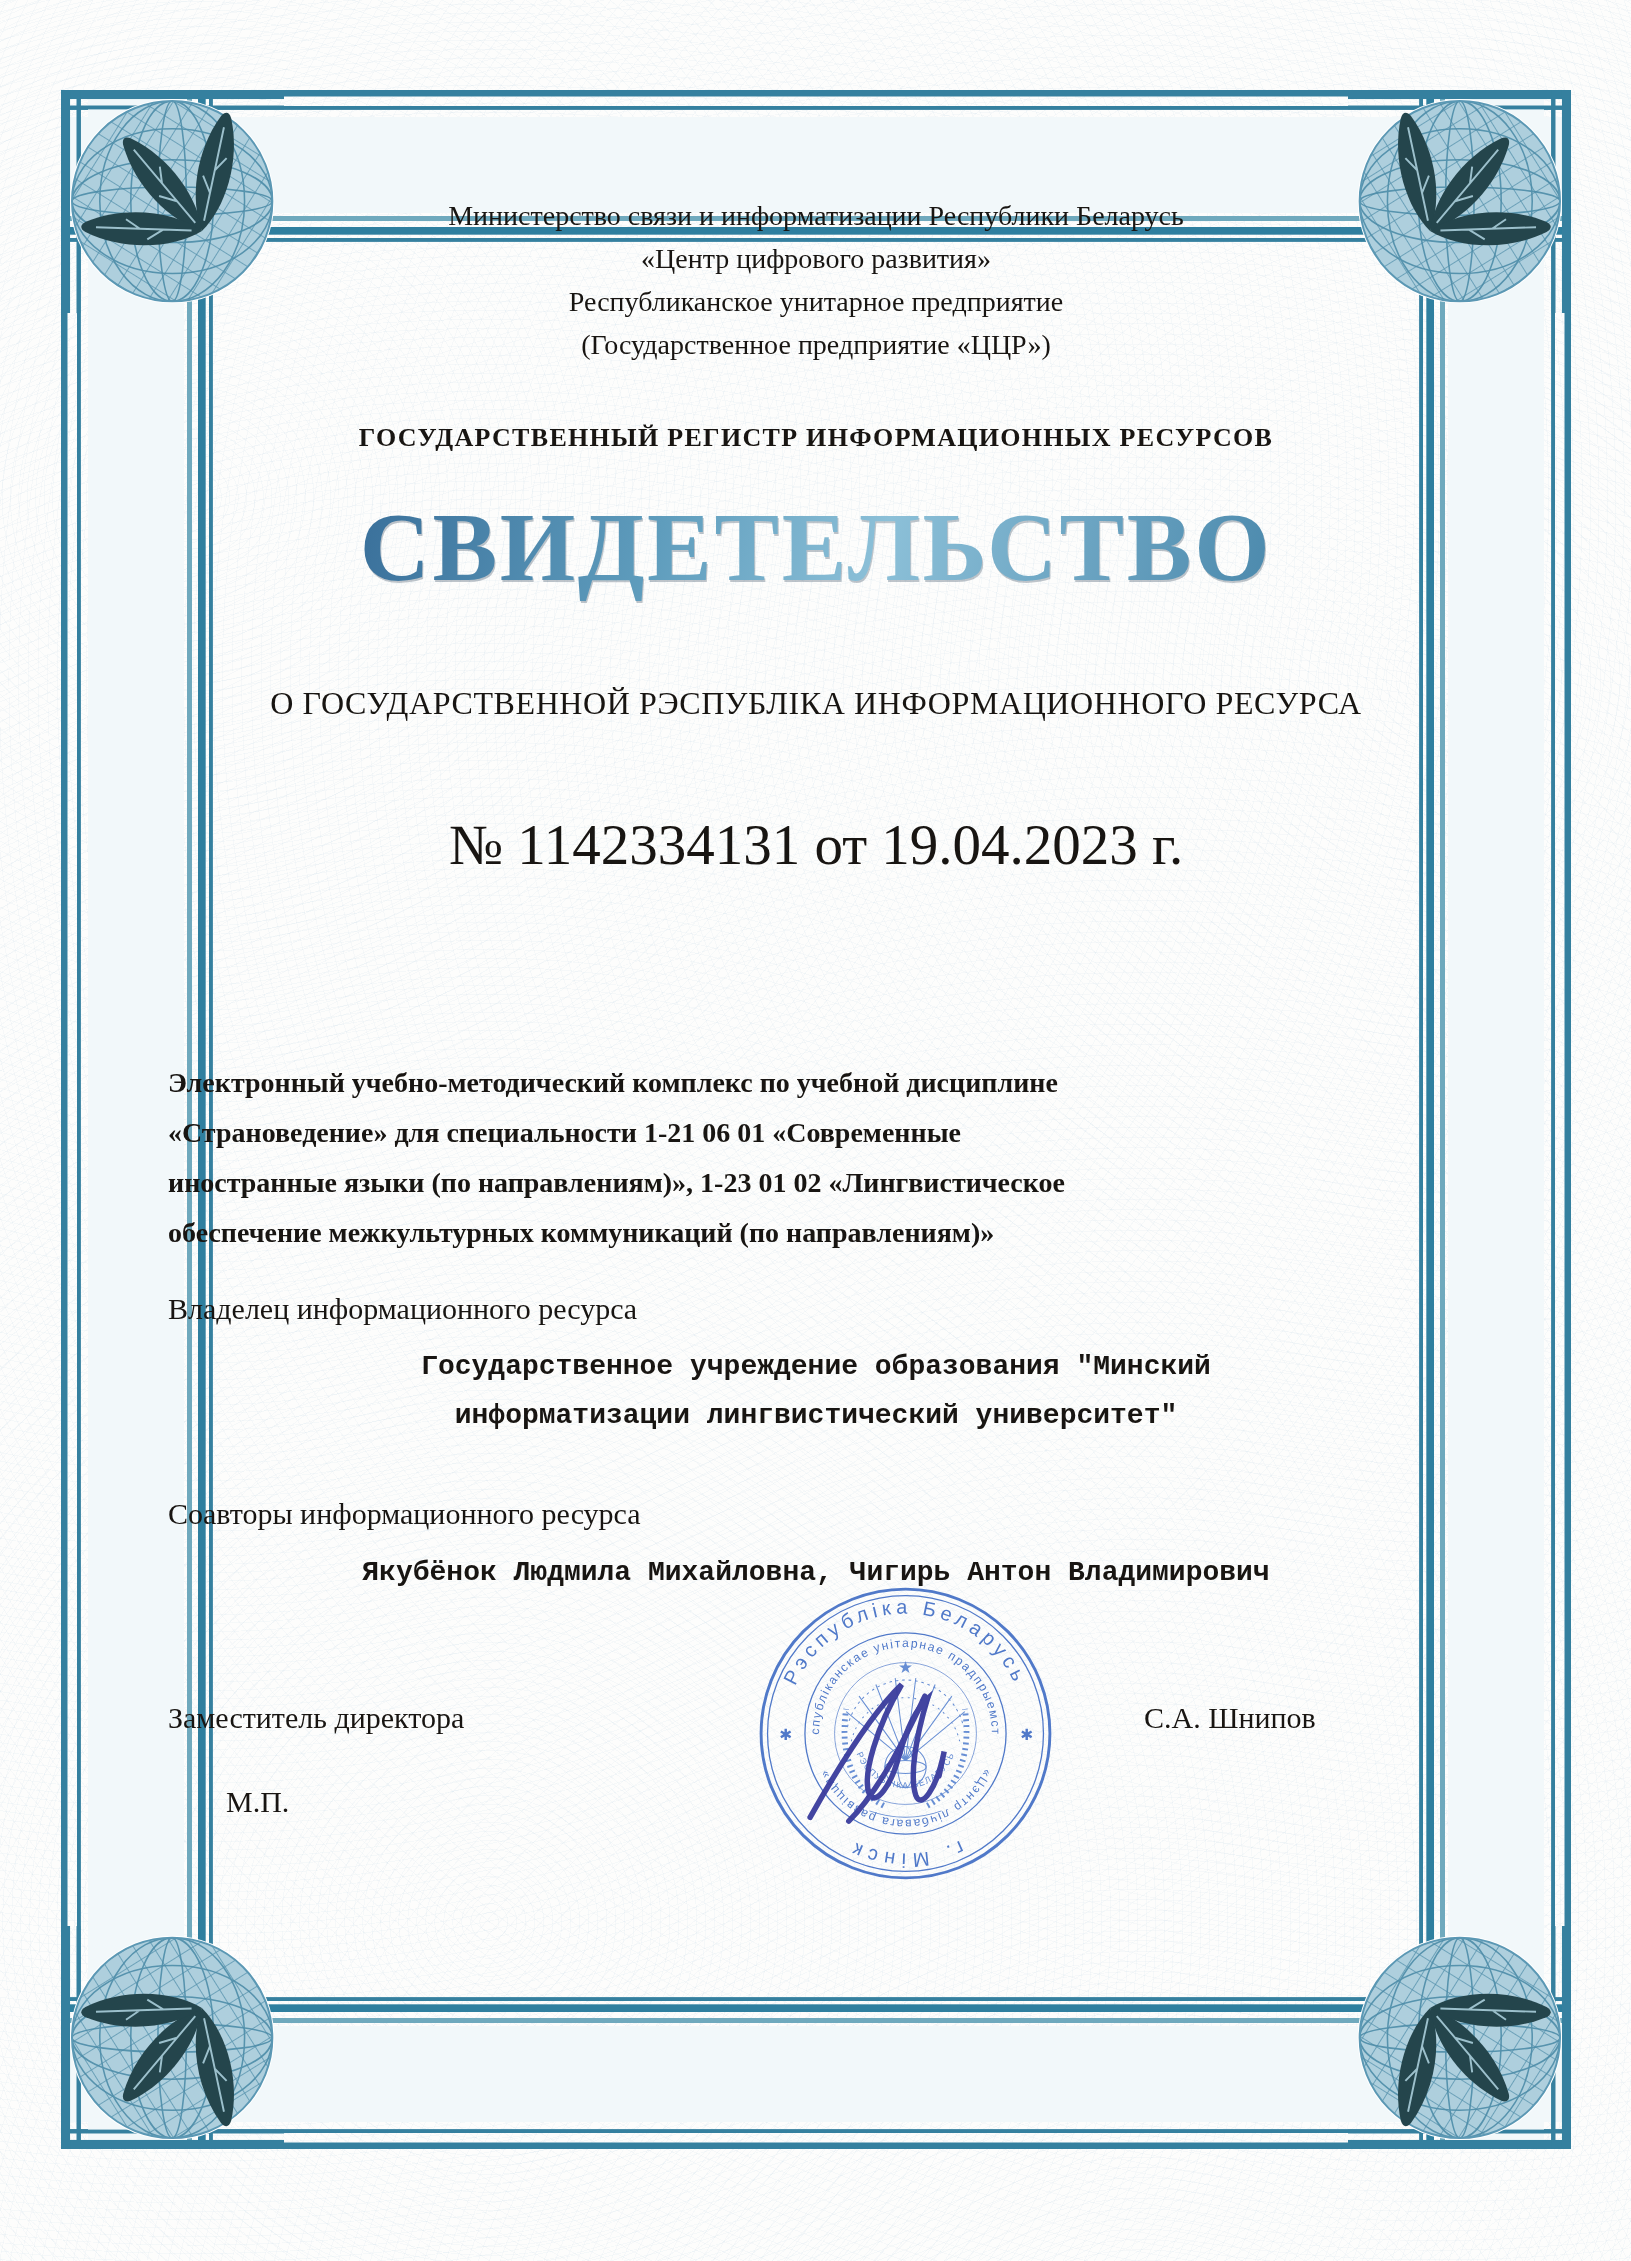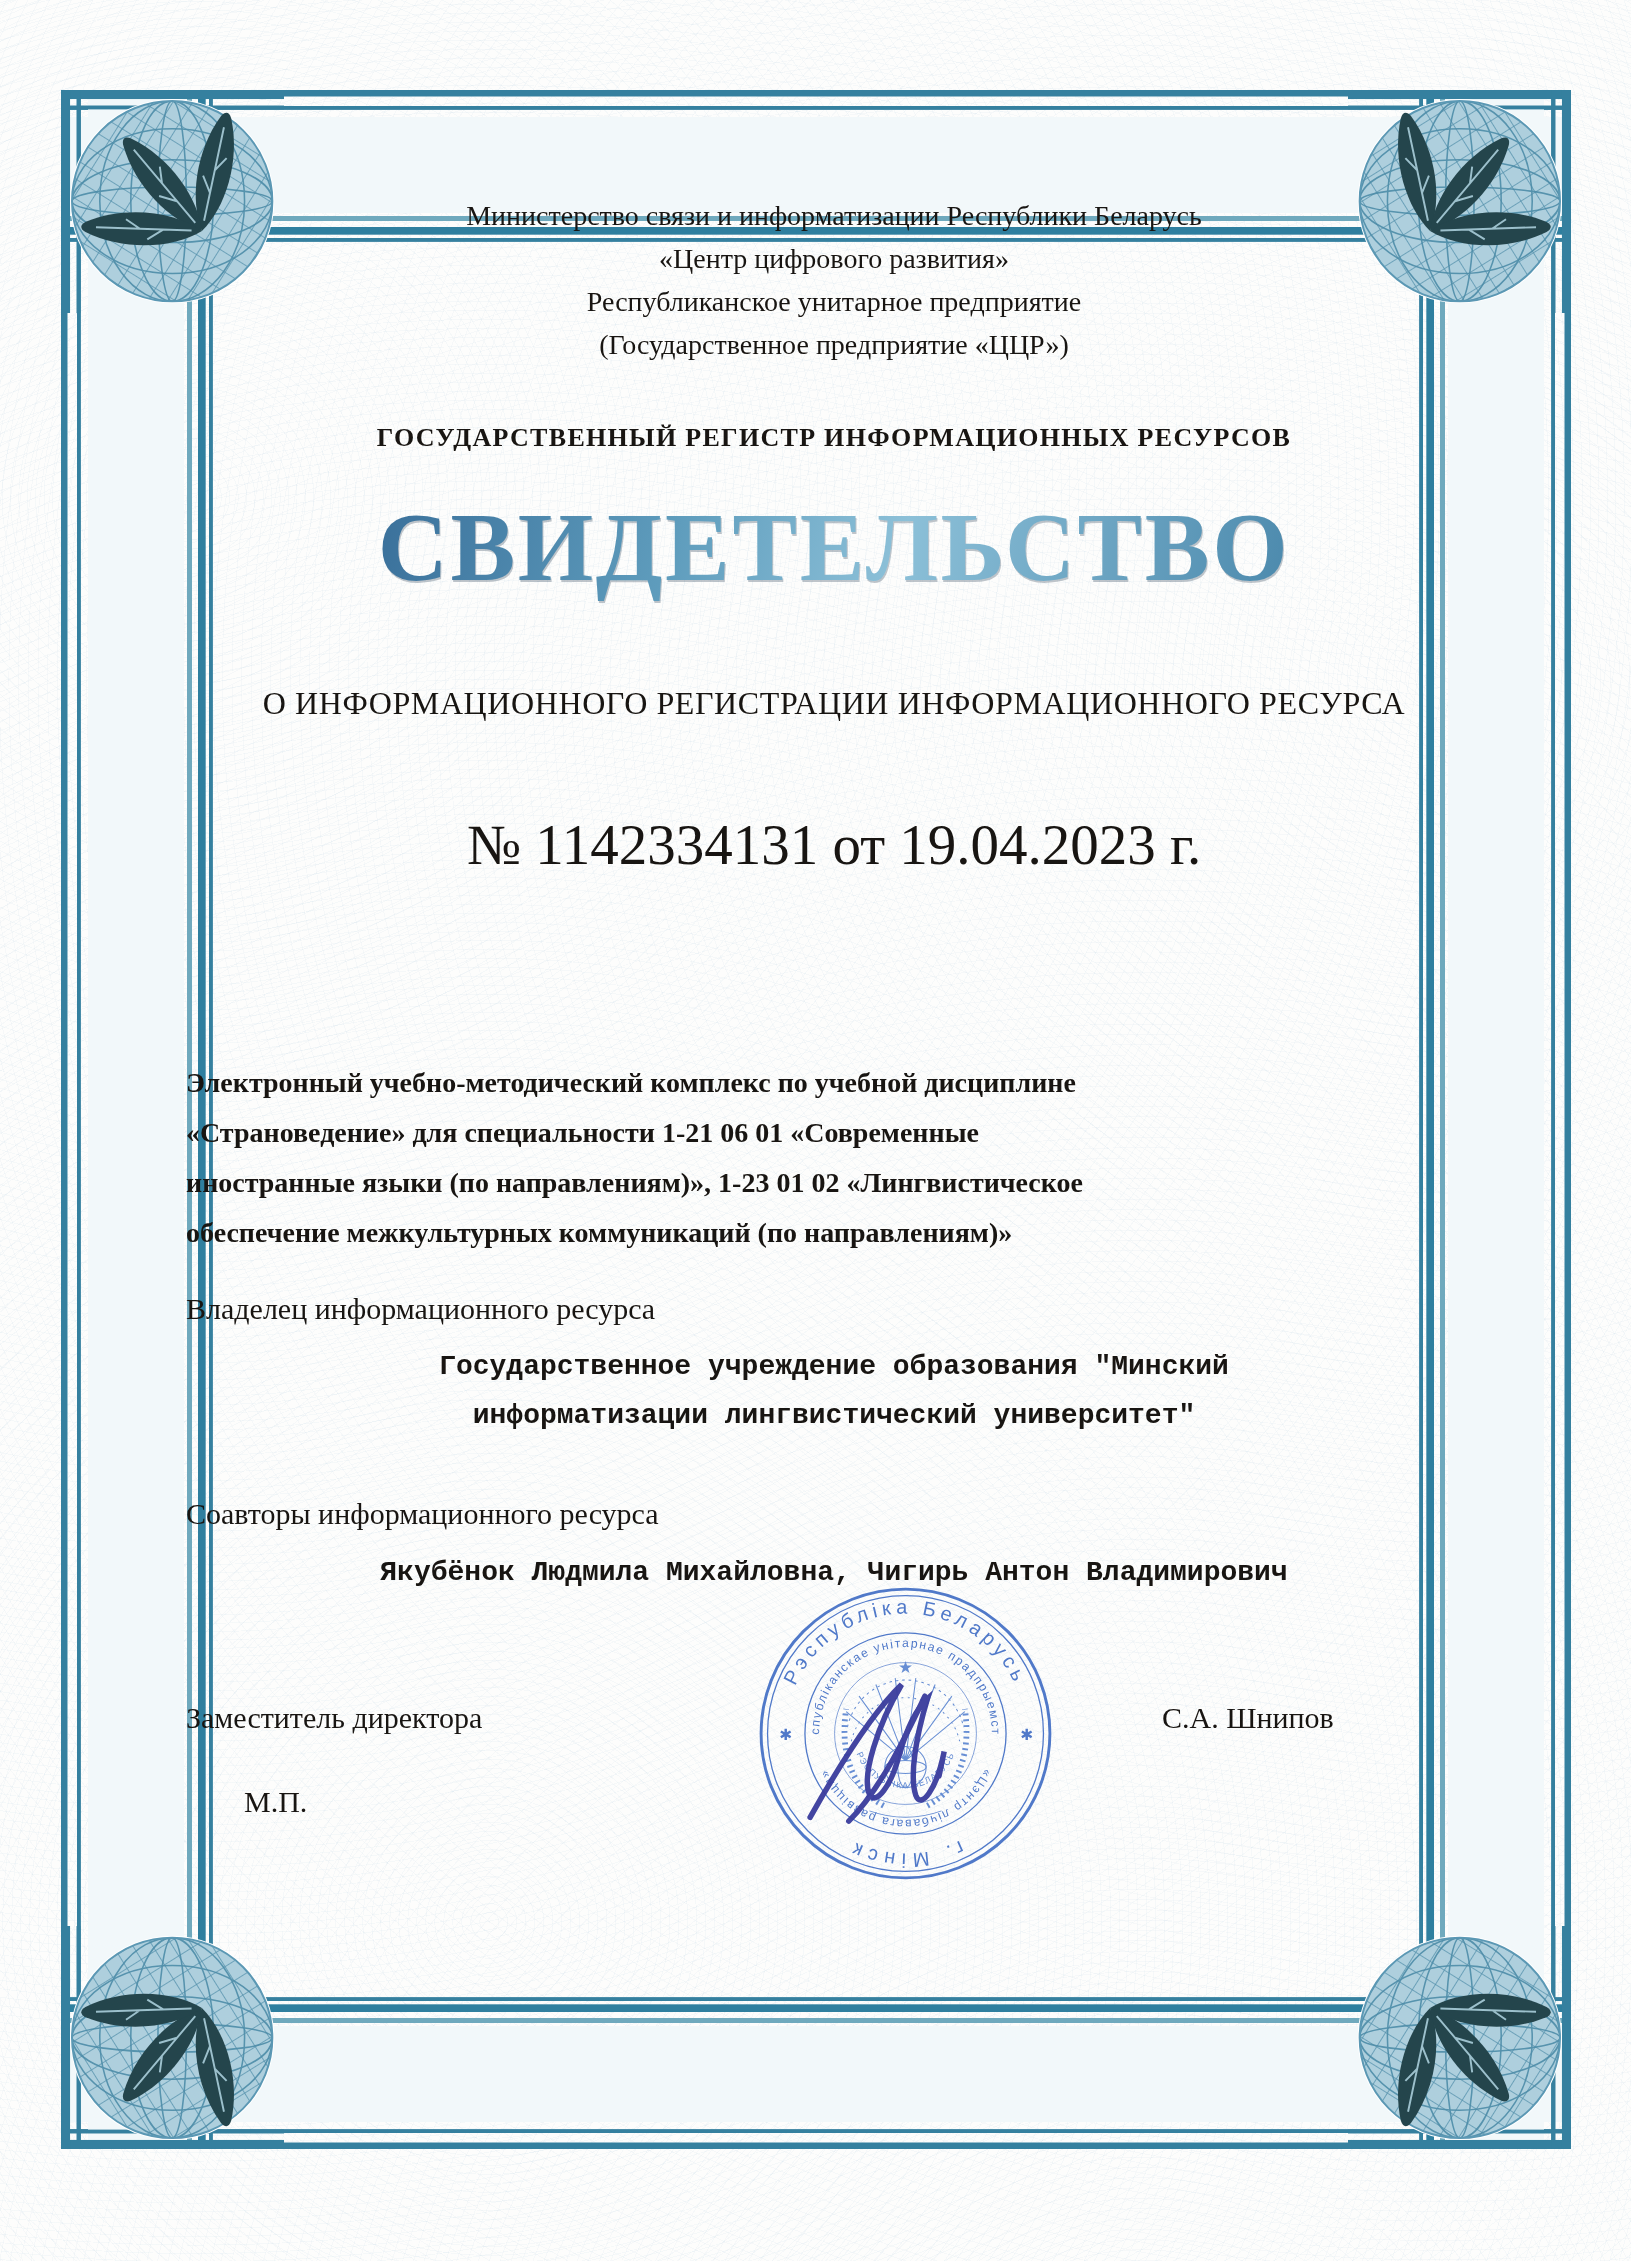--- a/index.html
+++ b/index.html
@@ -51,21 +51,21 @@
   .band.bottom{bottom:0;transform:scaleY(-1);}
   .band.left{left:0;}
   .band.right{right:0;transform:scaleX(-1);}
 
   .corner{position:absolute;width:223px;height:223px;z-index:2;}
   .corner.tl{left:0;top:0;}
   .corner.tr{right:0;top:0;transform:scaleX(-1);}
   .corner.bl{left:0;bottom:0;transform:scaleY(-1);}
   .corner.br{right:0;bottom:0;transform:scale(-1,-1);}
 
-  .content{position:absolute;left:168px;top:0;width:1296px;height:100%;z-index:3;margin-left:18px;}
+  .content{position:absolute;left:168px;top:0;width:1296px;height:100%;z-index:3;}
   .abs{position:absolute;left:0;width:100%;}
   .center{text-align:center;}
 
   .header-lines{font-size:28px;line-height:43px;}
   .registry-title{font-weight:bold;font-size:26px;letter-spacing:1.3px;}
   .main-title{font-weight:bold;font-size:97px;letter-spacing:2.6px;
     background:linear-gradient(105deg,#2a5d8c 5%,#5f9dbd 38%,#8cc0d8 55%,#3d7da3 92%);
     -webkit-background-clip:text;background-clip:text;color:transparent;
     filter:drop-shadow(1.9px 2.6px 0.6px rgba(45,65,85,.30));}
   .subtitle{font-size:32px;letter-spacing:0.6px;}
@@ -151,21 +151,21 @@
       <div>Министерство связи и информатизации Республики Беларусь</div>
       <div>«Центр цифрового развития»</div>
       <div>Республиканское унитарное предприятие</div>
       <div>(Государственное предприятие «ЦЦР»)</div>
     </div>
 
     <div class="abs center registry-title" style="top:423px;">ГОСУДАРСТВЕННЫЙ РЕГИСТР ИНФОРМАЦИОННЫХ РЕСУРСОВ</div>
 
     <div class="abs center main-title" style="top:492px;">СВИДЕТЕЛЬСТВО</div>
 
-    <div class="abs center subtitle" style="top:685px;">О ИНФОРМАЦИОННОГО РЕГИСТРАЦИИ ИНФОРМАЦИОННОГО РЕСУРСА</div>
+    <div class="abs center subtitle" style="top:685px;">О ГОСУДАРСТВЕННОЙ РЭСПУБЛІКА ИНФОРМАЦИОННОГО РЕСУРСА</div>
 
     <div class="abs center number-line" style="top:812px;">№ 1142334131 от 19.04.2023 г.</div>
 
 
     <div class="abs desc" style="top:1058px;">
       <div>Электронный учебно-методический комплекс по учебной дисциплине</div>
       <div>«Страноведение» для специальности 1-21 06 01 «Современные</div>
       <div>иностранные языки (по направлениям)», 1-23 01 02 «Лингвистическое</div>
       <div>обеспечение межкультурных коммуникаций (по направлениям)»</div>
     </div>

